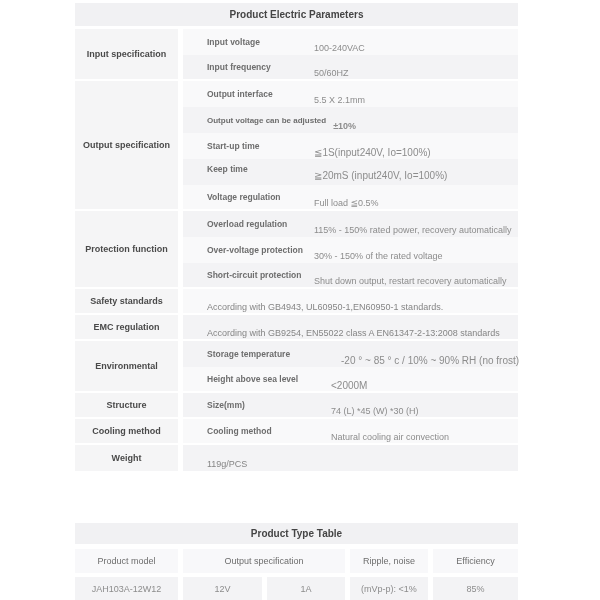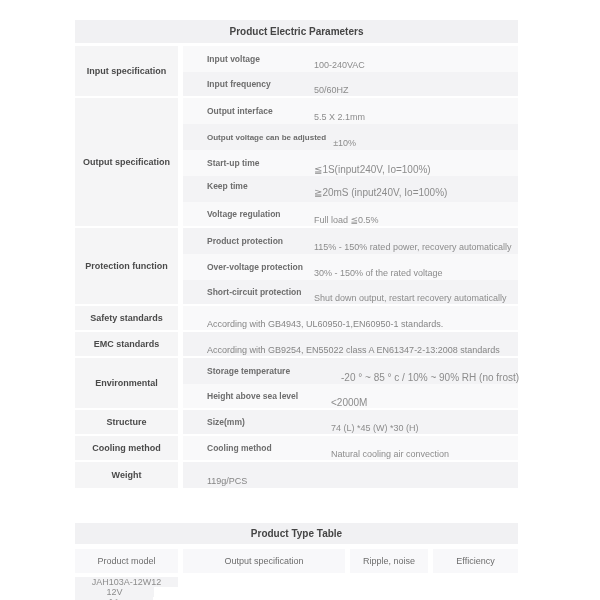--- a/index.html
+++ b/index.html
@@ -1,51 +1,51 @@
 <!DOCTYPE html>
 <html><head>
 <meta charset="utf-8">
 <style>
   html,body{margin:0;padding:0;}
   .page{position:relative;width:600px;height:600px;background:#ffffff;overflow:hidden;
         font-family:"Liberation Sans",sans-serif;-webkit-font-smoothing:antialiased;}
   .tbl{position:absolute;left:75px;width:443px;}
-  .t1{top:20px;}
+  .t1{top:3px;}
   .t2{top:523px;}
   .band{height:23px;background:#f1f1f3;display:flex;align-items:center;justify-content:center;
         font-size:10px;font-weight:bold;color:#454545;margin-bottom:3px;}
   .t2 .band{height:21px;margin-bottom:5px;}
   .grp{display:flex;align-items:stretch;}
   .grp:not(:last-child) .cat{border-bottom:2px solid #ffffff;}
   .grp:not(:last-child) .rowlist .row:last-child{border-bottom:2px solid #ffffff;}
   .cat{width:103px;flex:none;background:#f5f5f6;display:flex;align-items:center;justify-content:center;
        text-align:center;font-size:9px;font-weight:bold;color:#4a4a4a;box-sizing:border-box;}
   .vgap{width:5px;flex:none;background:#ffffff;}
   .rowlist{flex:1;min-width:0;}
   .row{height:26px;box-sizing:border-box;display:flex;align-items:center;white-space:nowrap;}
   .row.a{background:#f9f9fa;}
   .row.b{background:#f3f3f5;}
   .lbl{flex:none;width:107px;padding-left:24px;font-size:8.5px;color:#6d6d6d;overflow:visible;font-weight:bold;}
   .val{font-size:9px;color:#8c8c8c;margin-top:12px;}
   .row.snug .lbl{width:auto;font-size:8px;}
-  .row.snug .val{margin-left:7px;}
+  .row.snug .val{margin-left:7px;font-weight:bold;}
   .row.keep{align-items:stretch;}
   .row.keep .lbl{padding-top:5px;}
   .row.keep .val{align-self:flex-end;padding-bottom:4px;}
   .row.merged .val{padding-left:24px;color:#858585;}
   .ind17{padding-left:17px;}
   .ind27{padding-left:27px;}
   .ind36{padding-left:36px;}
   .sm{font-size:10px;}
   .t2row{display:flex;align-items:stretch;}
   .t2row .cell{box-sizing:border-box;display:flex;align-items:center;justify-content:center;
        text-align:center;font-size:9px;}
   .hrow{height:24px;margin-bottom:4px;}
   .hrow .cell{background:#f8f8fa;color:#6d6d6d;}
-  .drow{height:23px;flex-direction:column;}
+  .drow{height:23px;}
   .drow .cell{background:#f3f3f5;color:#8c8c8c;}
   .c-model{width:103px;flex:none;}
   .c-outspec{width:162px;flex:none;}
   .c-volt{width:79px;flex:none;}
   .c-curr{width:78px;flex:none;}
   .c-ripple{width:78px;flex:none;}
   .c-eff{width:85px;flex:none;}
 </style>
 </head>
 <body>
@@ -95,21 +95,21 @@
           <span class="val">Full load ≦0.5%</span>
         </div>
       </div>
     </div>
 
     <div class="grp">
       <div class="cat">Protection function</div>
       <div class="vgap"></div>
       <div class="rowlist">
         <div class="row b">
-          <span class="lbl">Product protection</span>
+          <span class="lbl">Overload regulation</span>
           <span class="val">115% - 150% rated power, recovery automatically</span>
         </div>
         <div class="row a">
           <span class="lbl">Over-voltage protection</span>
           <span class="val">30% - 150% of the rated voltage</span>
         </div>
         <div class="row b">
           <span class="lbl">Short-circuit protection</span>
           <span class="val">Shut down output, restart recovery automatically</span>
         </div>
@@ -120,21 +120,21 @@
       <div class="cat">Safety standards</div>
       <div class="vgap"></div>
       <div class="rowlist">
         <div class="row a merged">
           <span class="val">According with GB4943, UL60950-1,EN60950-1 standards.</span>
         </div>
       </div>
     </div>
 
     <div class="grp">
-      <div class="cat">EMC standards</div>
+      <div class="cat">EMC regulation</div>
       <div class="vgap"></div>
       <div class="rowlist">
         <div class="row b merged">
           <span class="val">According with GB9254, EN55022 class A EN61347-2-13:2008 standards</span>
         </div>
       </div>
     </div>
 
     <div class="grp">
       <div class="cat">Environmental</div>

